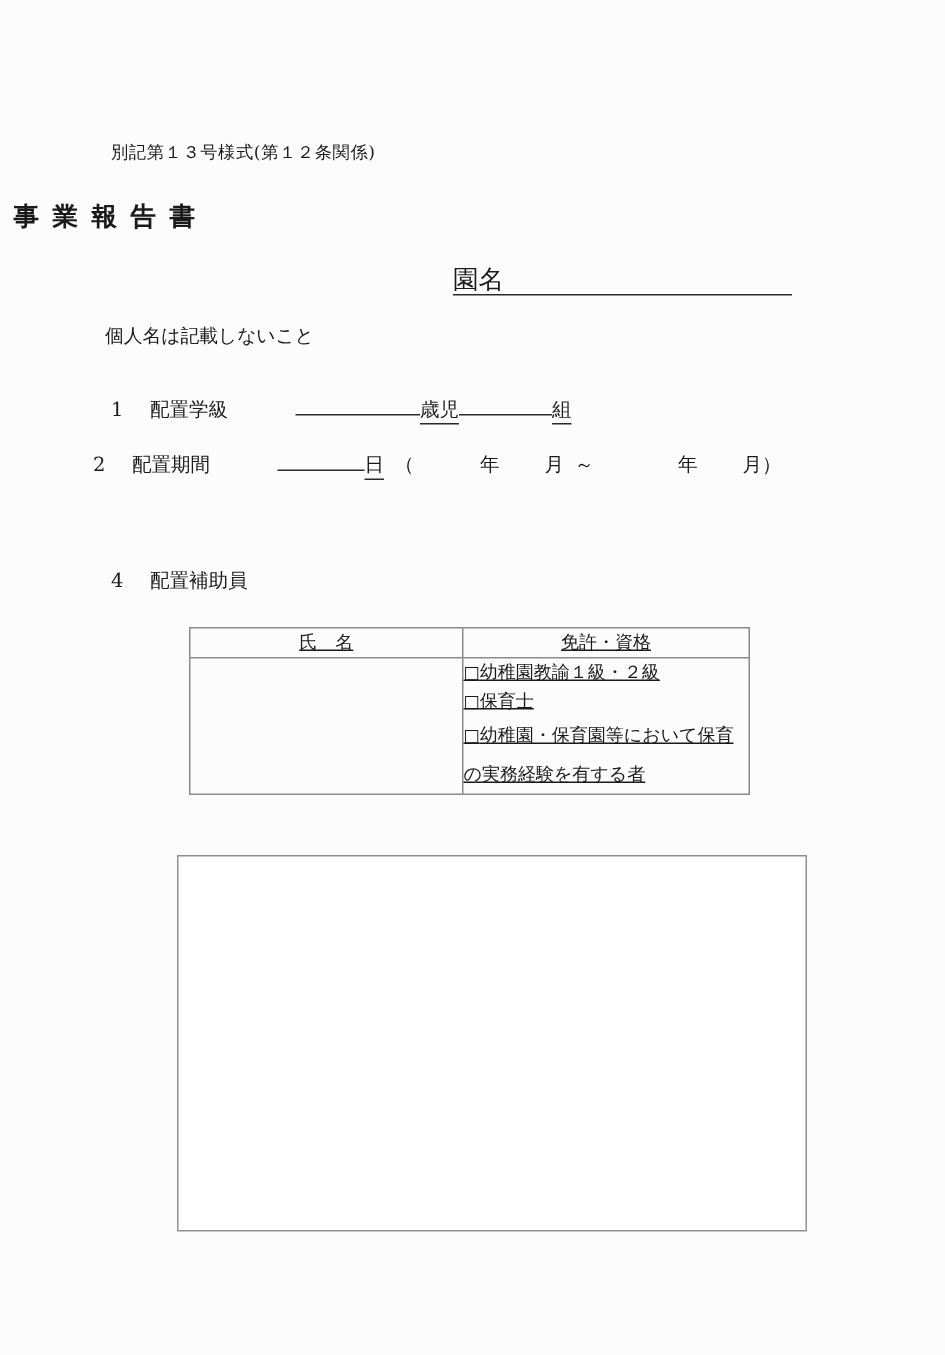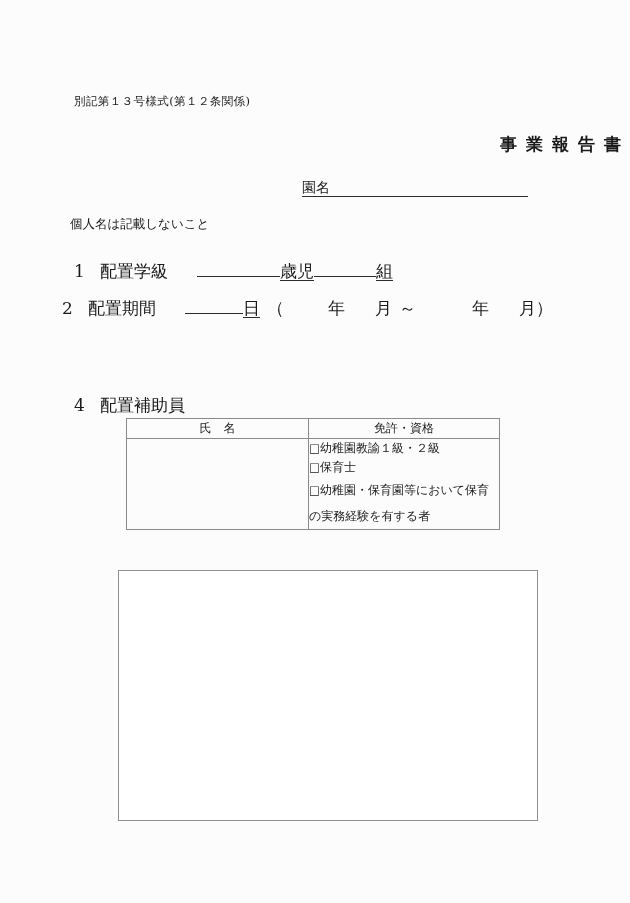--- a/index.html
+++ b/index.html
@@ -32,68 +32,68 @@
     letter-spacing: 0.4px;
     white-space: nowrap;
   }
 
   
   .doc-title {
     position: absolute;
     left: 0;
     top: 133px;
     width: 630px;
-    text-align: right;
+    text-align: left;
     font-size: 17px;
     font-weight: bold;
     letter-spacing: 9px;
     text-indent: 9px;
   }
 
   
   .kindergarten-row {
     position: absolute;
     left: 302px;
     top: 179px;
     width: 226px;
     border-bottom: 1px solid #2b2b2b;
-    font-size: 14px;
+    font-size: 17px;
     line-height: 17px;
     height: 17px;
     white-space: nowrap;
   }
 
   
   .section-heading {
     position: absolute;
     left: 70px;
     top: 216px;
     font-size: 12.5px;
     white-space: nowrap;
   }
 
   
   .item {
     position: absolute;
-    font-size: 17px;
+    font-size: 13px;
     white-space: nowrap;
     line-height: 18px;
   }
   .item .num {
     display: inline-block;
     width: 26px;
   }
   .item .label {
     display: inline-block;
   }
 
   .item-1 { left: 74px; top: 259px; }
   .item-2 { left: 62px; top: 296px; }
   .item-3 { left: 74px; top: 339px; }
-  .item-4 { left: 74px; top: 379px; margin-top: 17px; }
+  .item-4 { left: 74px; top: 379px; }
   .item-5 { left: 74px; top: 542px; }
 
   .item-1 .label, .item-2 .label, .item-3 .label, .item-4 .label {
     width: 97px;
   }
 
   
   .ul {
     display: inline-block;
     border-bottom: 1px solid #2b2b2b;
@@ -127,20 +127,21 @@
     top: 418px;
     width: 372px;
     border-collapse: collapse;
     table-layout: fixed;
     font-size: 12px;
   }
   .assistant-table td, .assistant-table th {
     border: 1px solid #8a8a8a;
     padding: 0;
     vertical-align: top;
+    text-decoration: underline;
   }
   .assistant-table th {
     font-weight: normal;
     text-align: center;
     height: 19px;
     line-height: 19px;
   }
   .col-name { width: 181px; }
   .col-qual { width: 190px; }
   .cell-name { height: 84px; }

